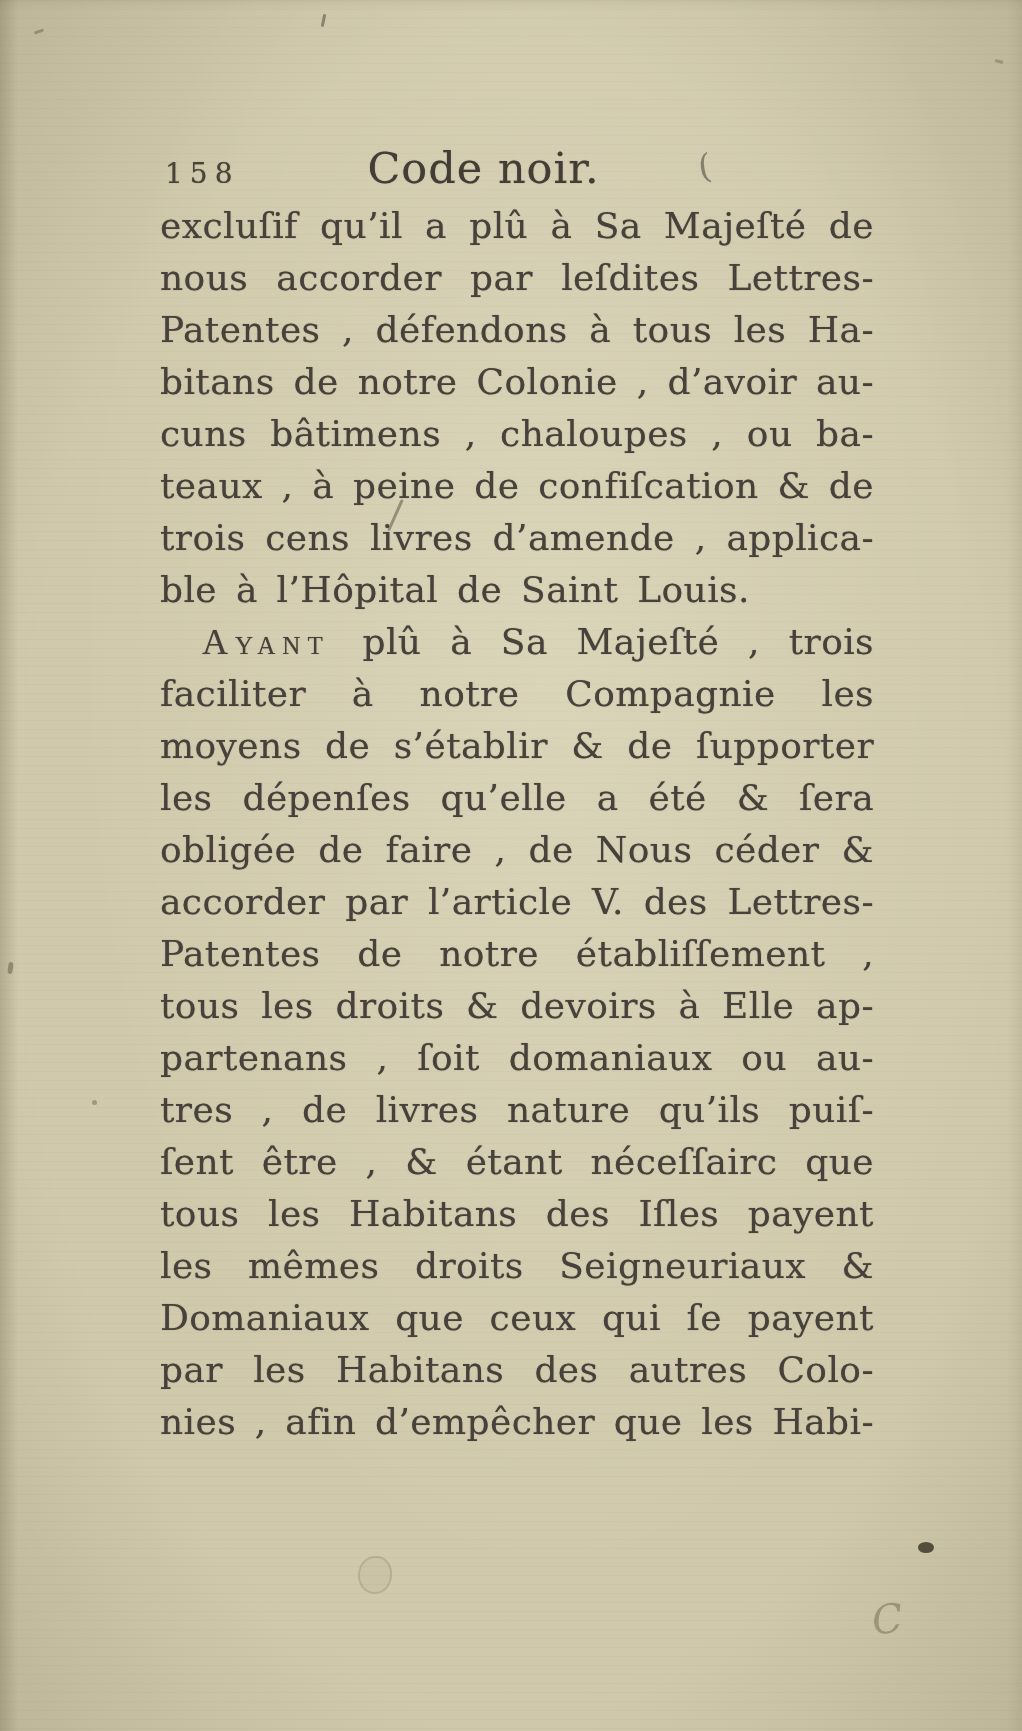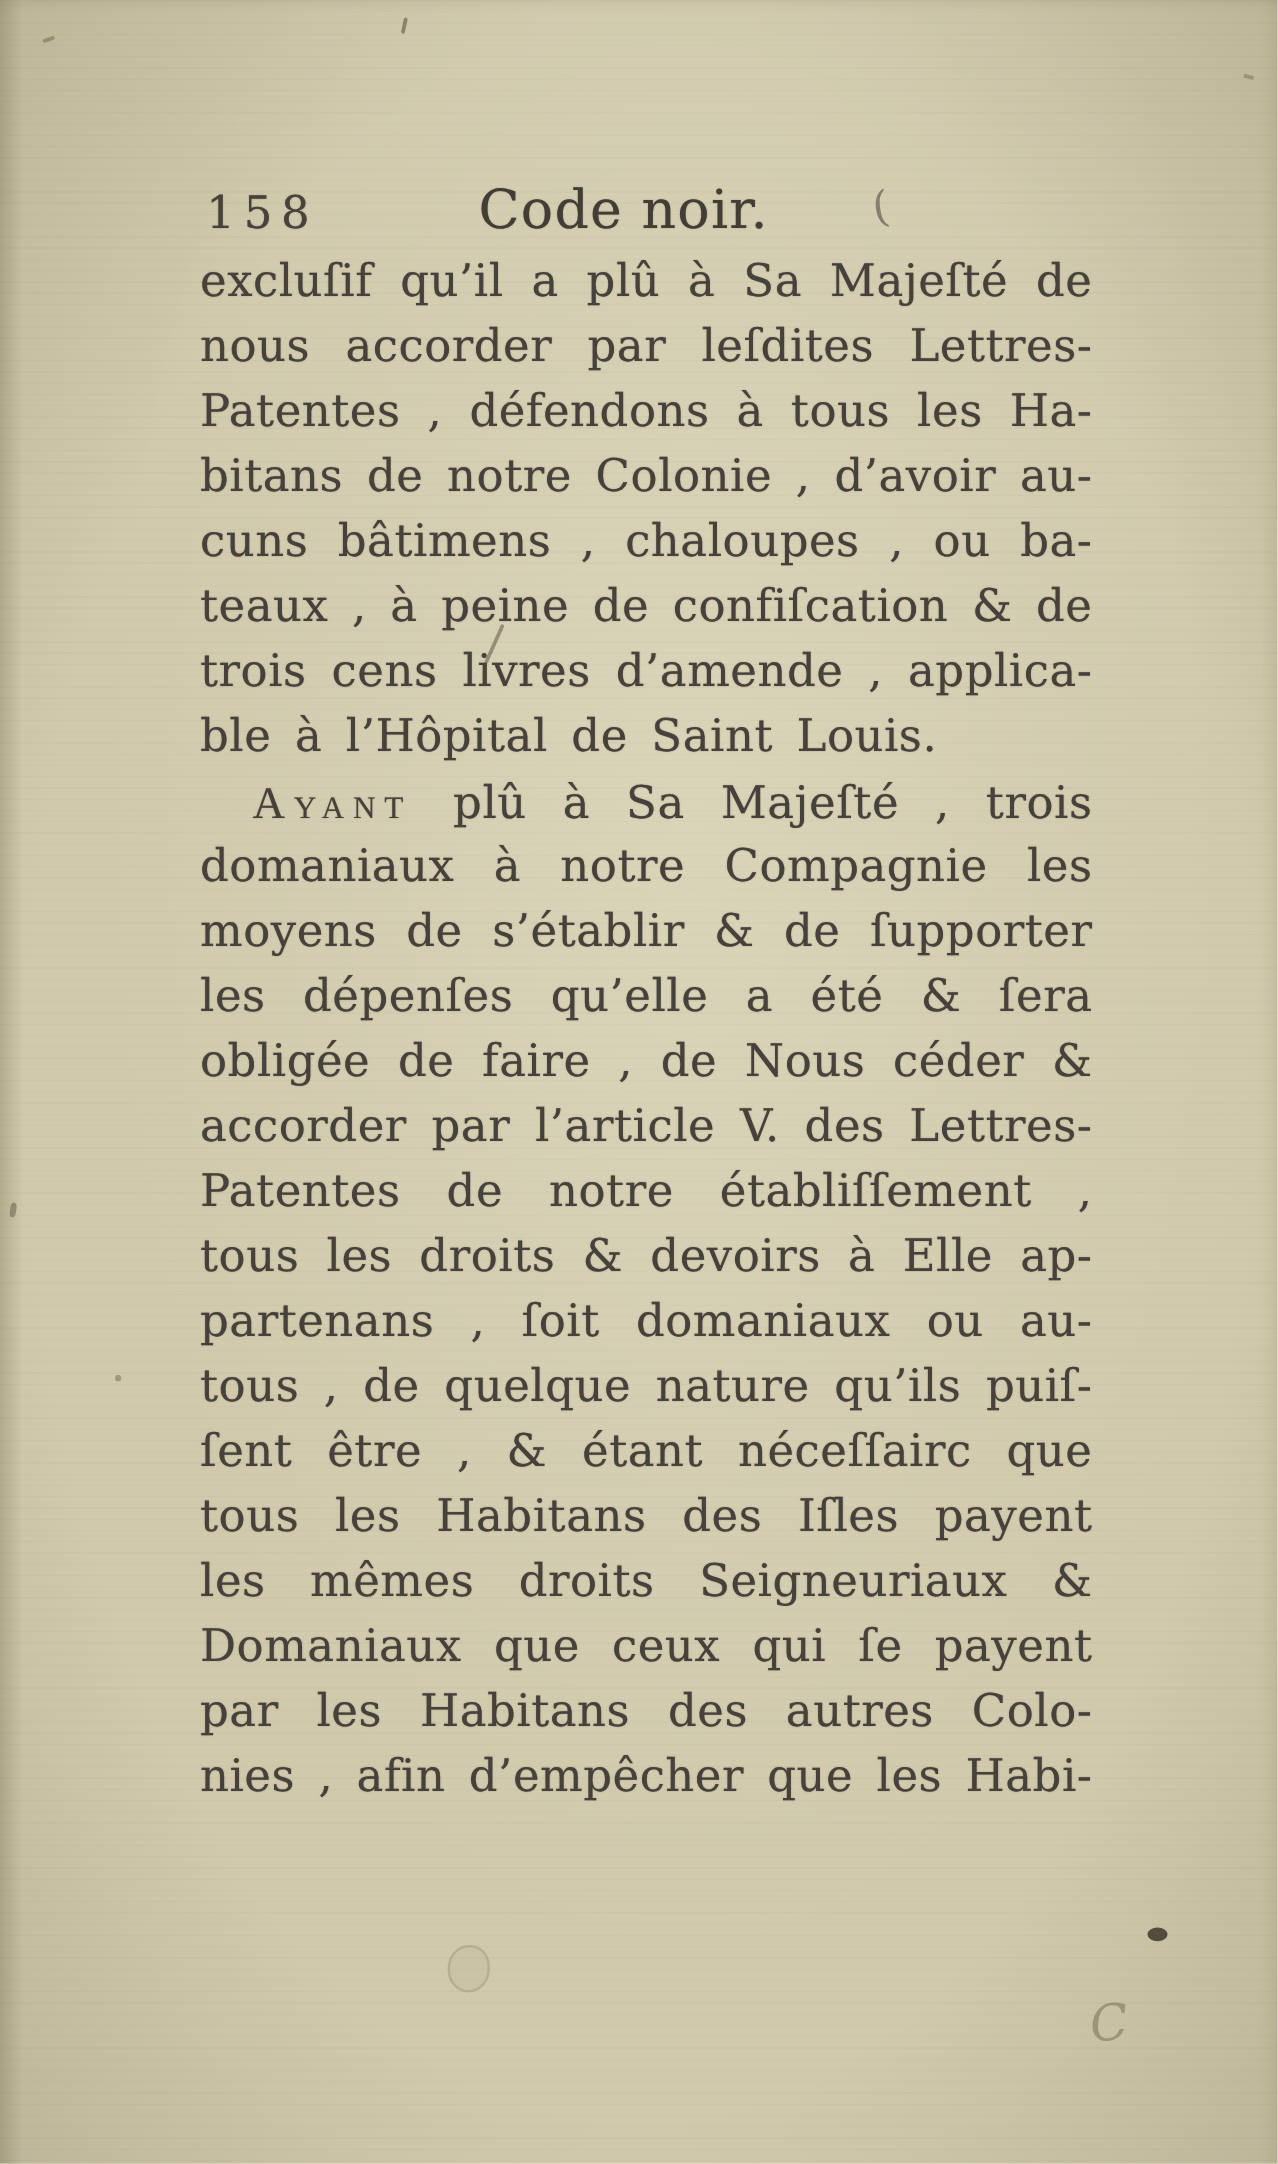--- a/index.html
+++ b/index.html
@@ -13,21 +13,21 @@
       radial-gradient(ellipse at 50% 50%, rgba(0,0,0,0) 68%, rgba(92,82,56,0.16) 100%),
       linear-gradient(90deg, rgba(110,100,70,0.28) 0px, rgba(110,100,70,0.0) 18px),
       linear-gradient(270deg, rgba(110,100,70,0.10) 0px, rgba(110,100,70,0.0) 14px),
       linear-gradient(180deg, rgba(110,100,70,0.10) 0px, rgba(110,100,70,0.0) 10px),
       repeating-linear-gradient(180deg, rgba(130,120,90,0.05) 0px, rgba(130,120,90,0.05) 1px, rgba(0,0,0,0) 1px, rgba(0,0,0,0) 9px);
     font-family:"DejaVu Serif","Liberation Serif",serif;
     color:#46413a;
   }
   .header{position:absolute;top:143px;left:165px;width:710px;height:54px;}
   .pagenum{
-    display:inline-block;font-size:36px;letter-spacing:7px;
+    display:inline-block;font-size:28px;letter-spacing:7px;
     color:#47423a;text-shadow:0 0 1px rgba(60,54,42,0.55);
   }
   .running-title{
     display:inline-block;margin-left:128px;font-size:43px;
     letter-spacing:1px;color:#423d35;text-shadow:0 0 1px rgba(60,54,42,0.5);
   }
   .body-col{position:absolute;left:160px;top:200px;width:714px;}
   .line{
     height:52px;line-height:52px;font-size:36px;
     text-align:justify;text-align-last:justify;
@@ -69,29 +69,29 @@
     <div class="line">cuns bâtimens , chaloupes , ou ba-</div>
     <div class="line">teaux , à peine de confiſcation &amp; de</div>
     <div class="line">trois cens livres d’amende , applica-</div>
     <div class="line flush">ble à l’Hôpital de Saint Louis.</div>
 
 
     <div class="line indent">
       <span class="lead">Ayant</span>
       <span>plû à Sa Majeſté , trois</span>
     </div>
-    <div class="line">domaniaux à notre Compagnie les</div>
+    <div class="line">faciliter à notre Compagnie les</div>
     <div class="line">moyens de s’établir &amp; de ſupporter</div>
     <div class="line">les dépenſes qu’elle a été &amp; ſera</div>
     <div class="line">obligée de faire , de Nous céder &amp;</div>
     <div class="line">accorder par l’article V. des Lettres-</div>
     <div class="line">Patentes de notre établiſſement ,</div>
     <div class="line">tous les droits &amp; devoirs à Elle ap-</div>
     <div class="line">partenans , ſoit domaniaux ou au-</div>
-    <div class="line">tous , de quelque nature qu’ils puiſ-</div>
+    <div class="line">tres , de livres nature qu’ils puiſ-</div>
     <div class="line">ſent être , &amp; étant néceſſairc que</div>
     <div class="line">tous les Habitans des Iſles payent</div>
     <div class="line">les mêmes droits Seigneuriaux &amp;</div>
     <div class="line">Domaniaux que ceux qui ſe payent</div>
     <div class="line">par les Habitans des autres Colo-</div>
     <div class="line">nies , afin d’empêcher que les Habi-</div>
   </div>
 
   <div class="mark mark-paren">(</div>
   <div class="mark mark-pencil">C</div>

